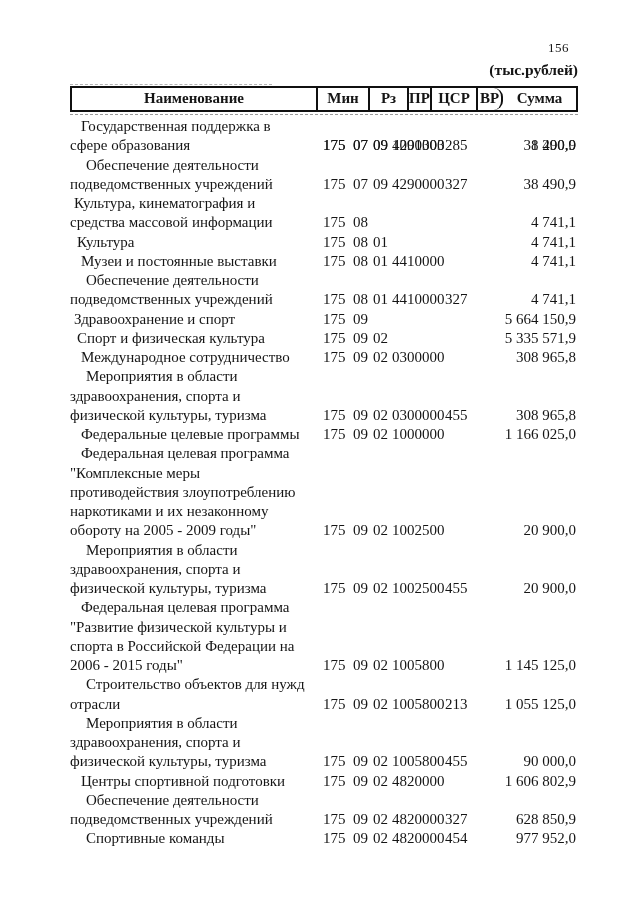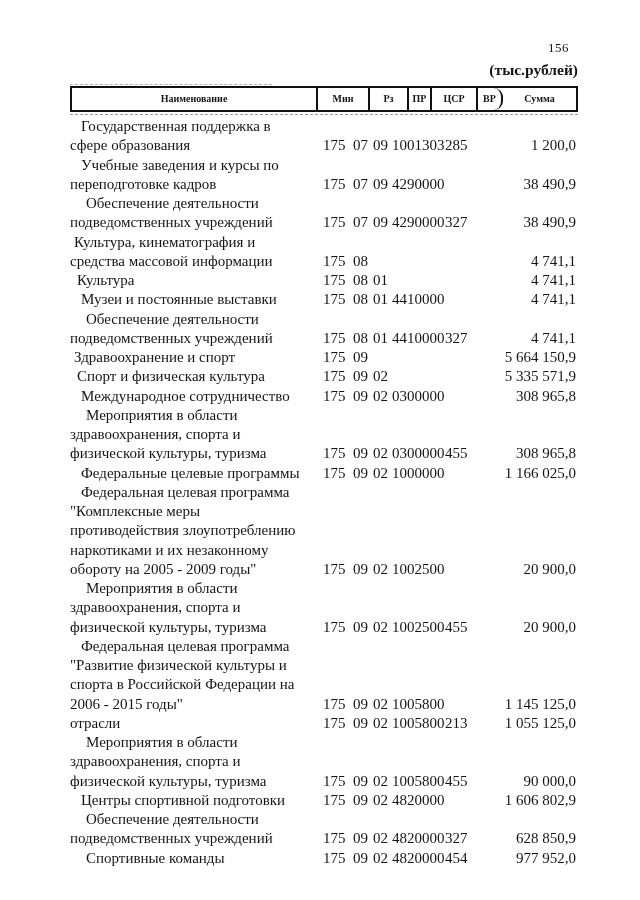--- a/index.html
+++ b/index.html
@@ -35,21 +35,21 @@
     content:""; position:absolute; left:-2px; right:-2px; bottom:-5px;
     border-top:1px dashed #9b9b9b;
   }
   .thead::before{
     content:""; position:absolute; left:-2px; width:40%; top:-4px;
     border-top:1px dashed #b5b5b5;
   }
   .th{
     box-sizing:border-box;
     border-right:2px solid #101010;
-    font-weight:bold; font-size:10px; line-height:21px;
+    font-weight:bold; font-size:15px; line-height:21px;
     text-align:center; white-space:nowrap; overflow:hidden;
     flex:0 0 auto;
   }
   .th.name-col{width:246px;}
   .th.min-col{width:52px;}
   .th.rz-col{width:39px;}
   .th.pr-col{width:23px;}
   .th.csr-col{width:46px;}
   .th.vr-col{width:25px;border-radius:9px;}
   .th.sum-col{flex:1 1 auto; border-right:none;}
@@ -98,24 +98,20 @@
             <div class="ln">сфере образования</div>
           </div>
           <span class="c min">175</span>
           <span class="c rz">07</span>
           <span class="c pr">09</span>
           <span class="c csr">1001303</span>
           <span class="c vr">285</span>
           <span class="c sum">1 200,0</span>
         </div>
         <div class="row">
-          <div class="name lvl3">
-            <div class="ln first">Учебные заведения и курсы по</div>
-            <div class="ln">переподготовке кадров</div>
-          </div>
           <span class="c min">175</span>
           <span class="c rz">07</span>
           <span class="c pr">09</span>
           <span class="c csr">4290000</span>
           <span class="c sum">38 490,9</span>
         </div>
         <div class="row">
           <div class="name lvl4">
             <div class="ln first">Обеспечение деятельности</div>
             <div class="ln">подведомственных учреждений</div>
@@ -252,20 +248,21 @@
             <div class="ln">2006 - 2015 годы"</div>
           </div>
           <span class="c min">175</span>
           <span class="c rz">09</span>
           <span class="c pr">02</span>
           <span class="c csr">1005800</span>
           <span class="c sum">1 145 125,0</span>
         </div>
         <div class="row">
           <div class="name lvl4">
+            <div class="ln first">Строительство объектов для нужд</div>
             <div class="ln">отрасли</div>
           </div>
           <span class="c min">175</span>
           <span class="c rz">09</span>
           <span class="c pr">02</span>
           <span class="c csr">1005800</span>
           <span class="c vr">213</span>
           <span class="c sum">1 055 125,0</span>
         </div>
         <div class="row">

